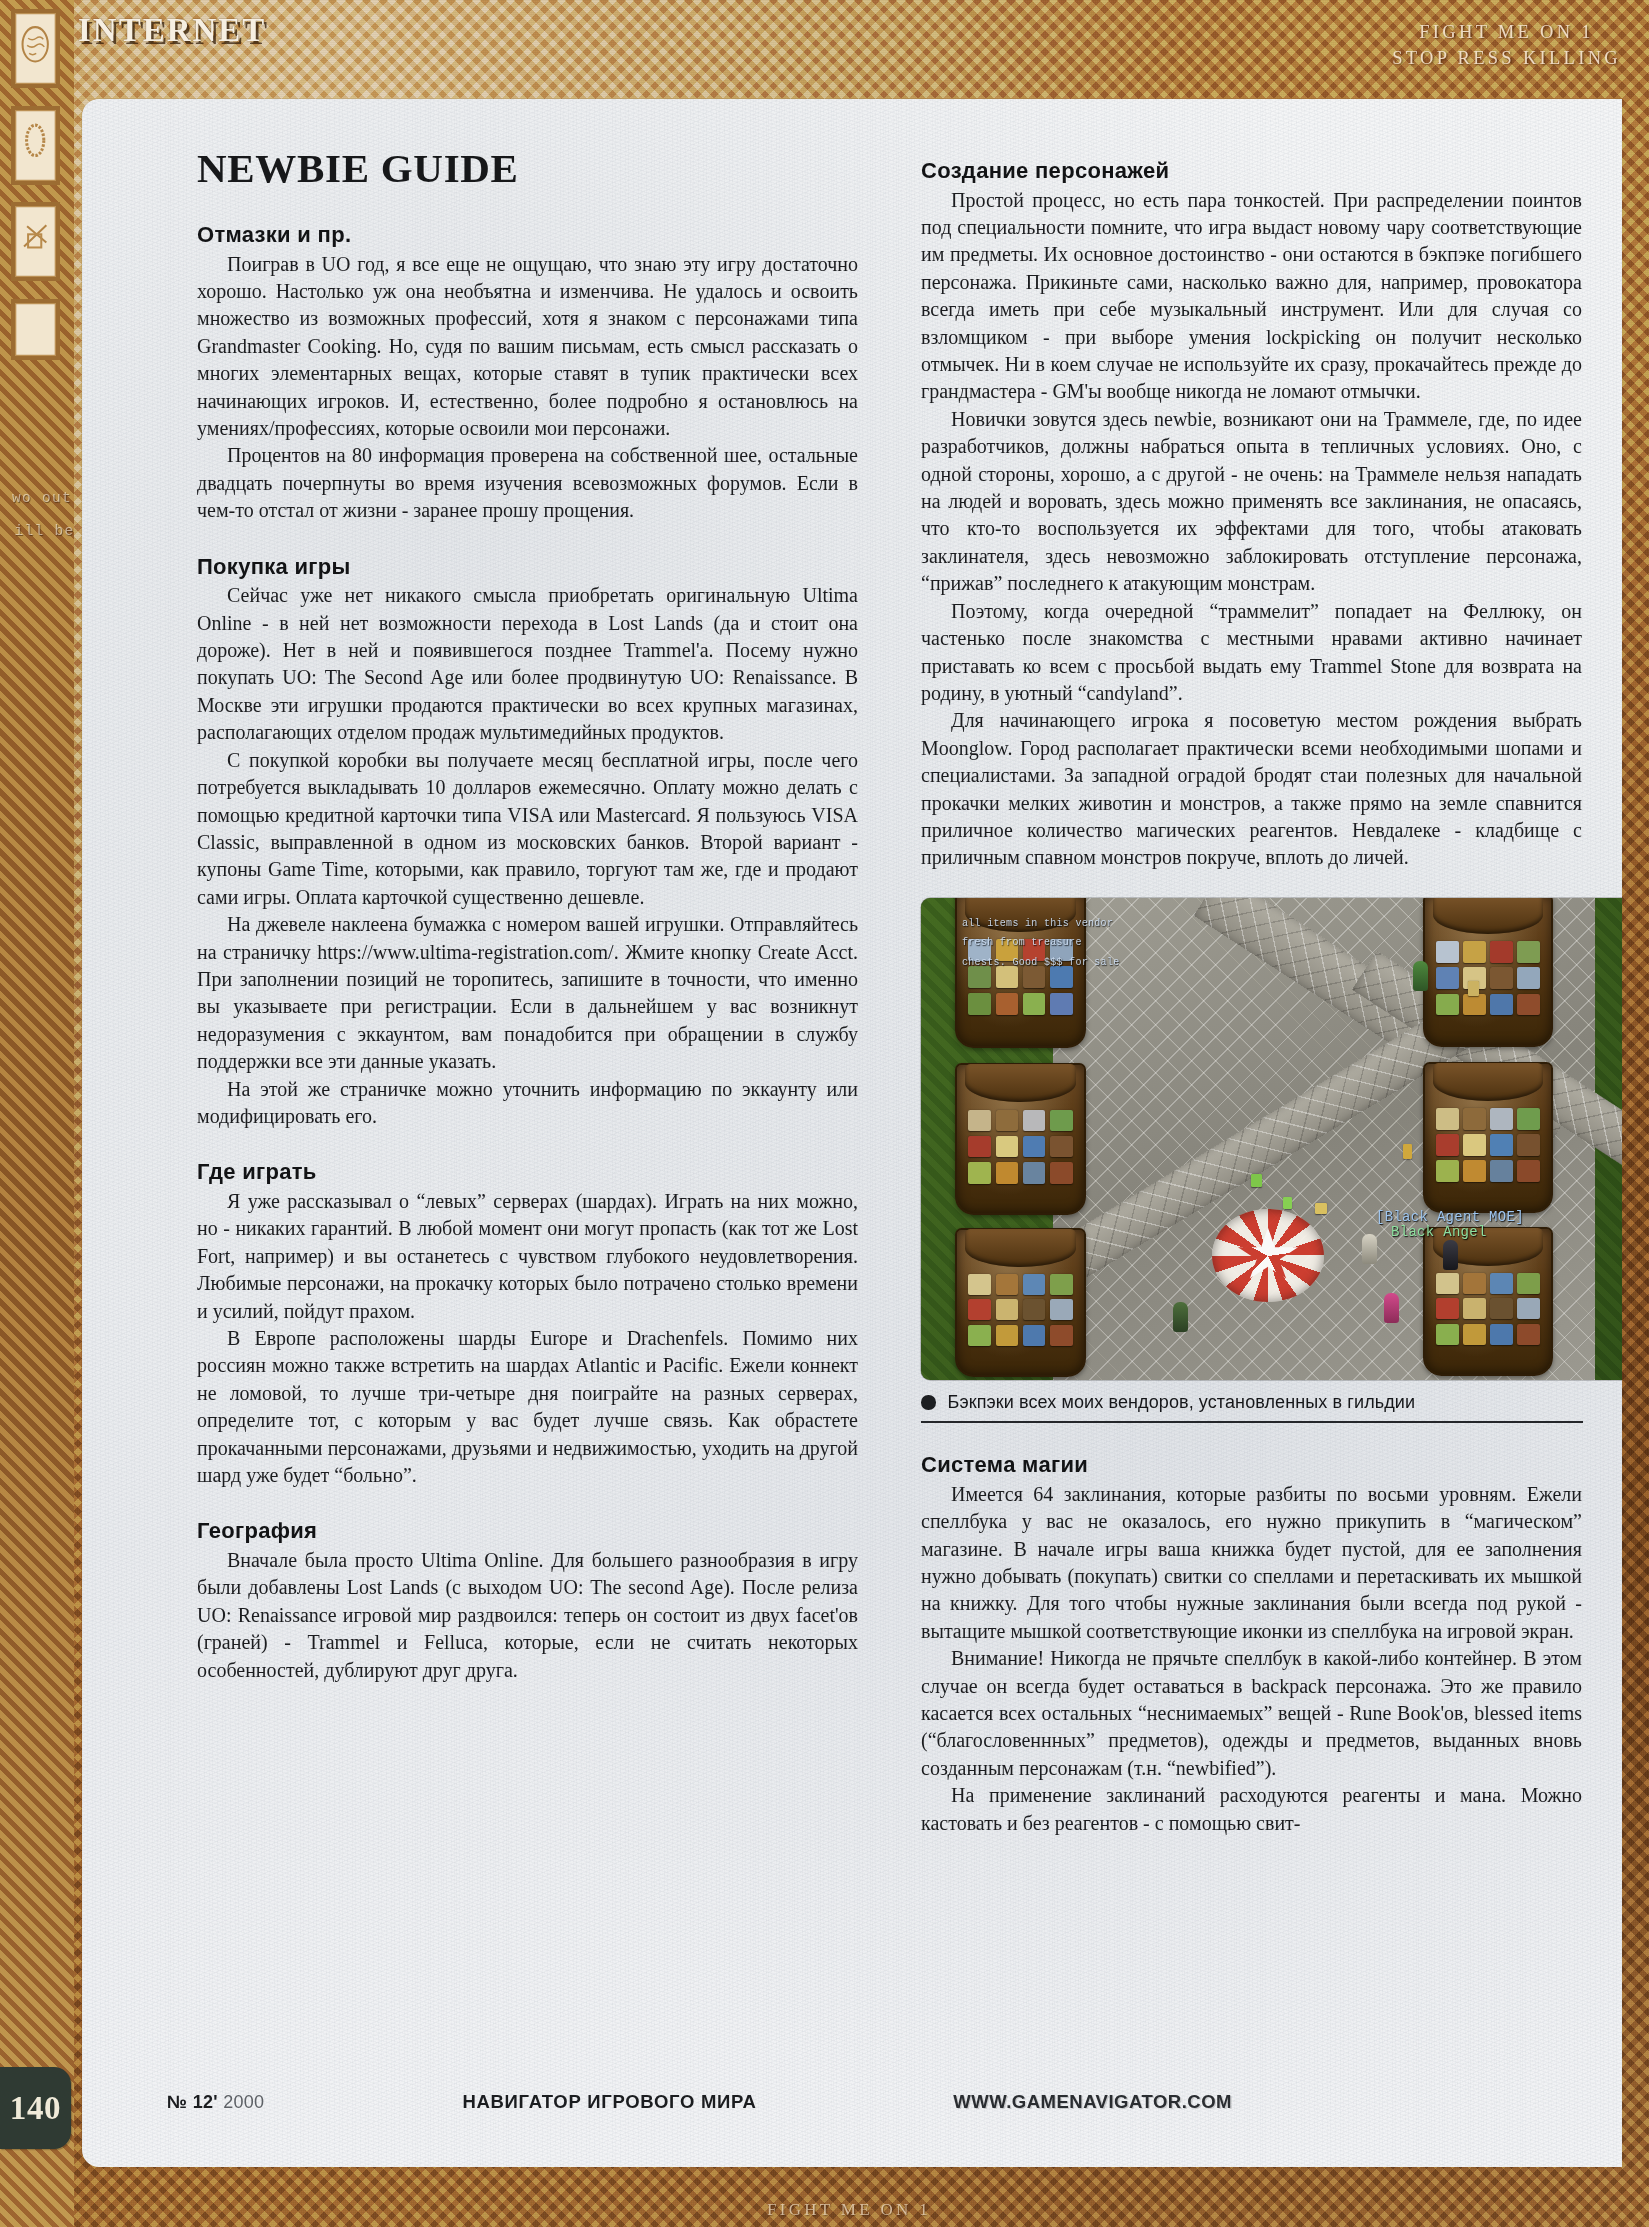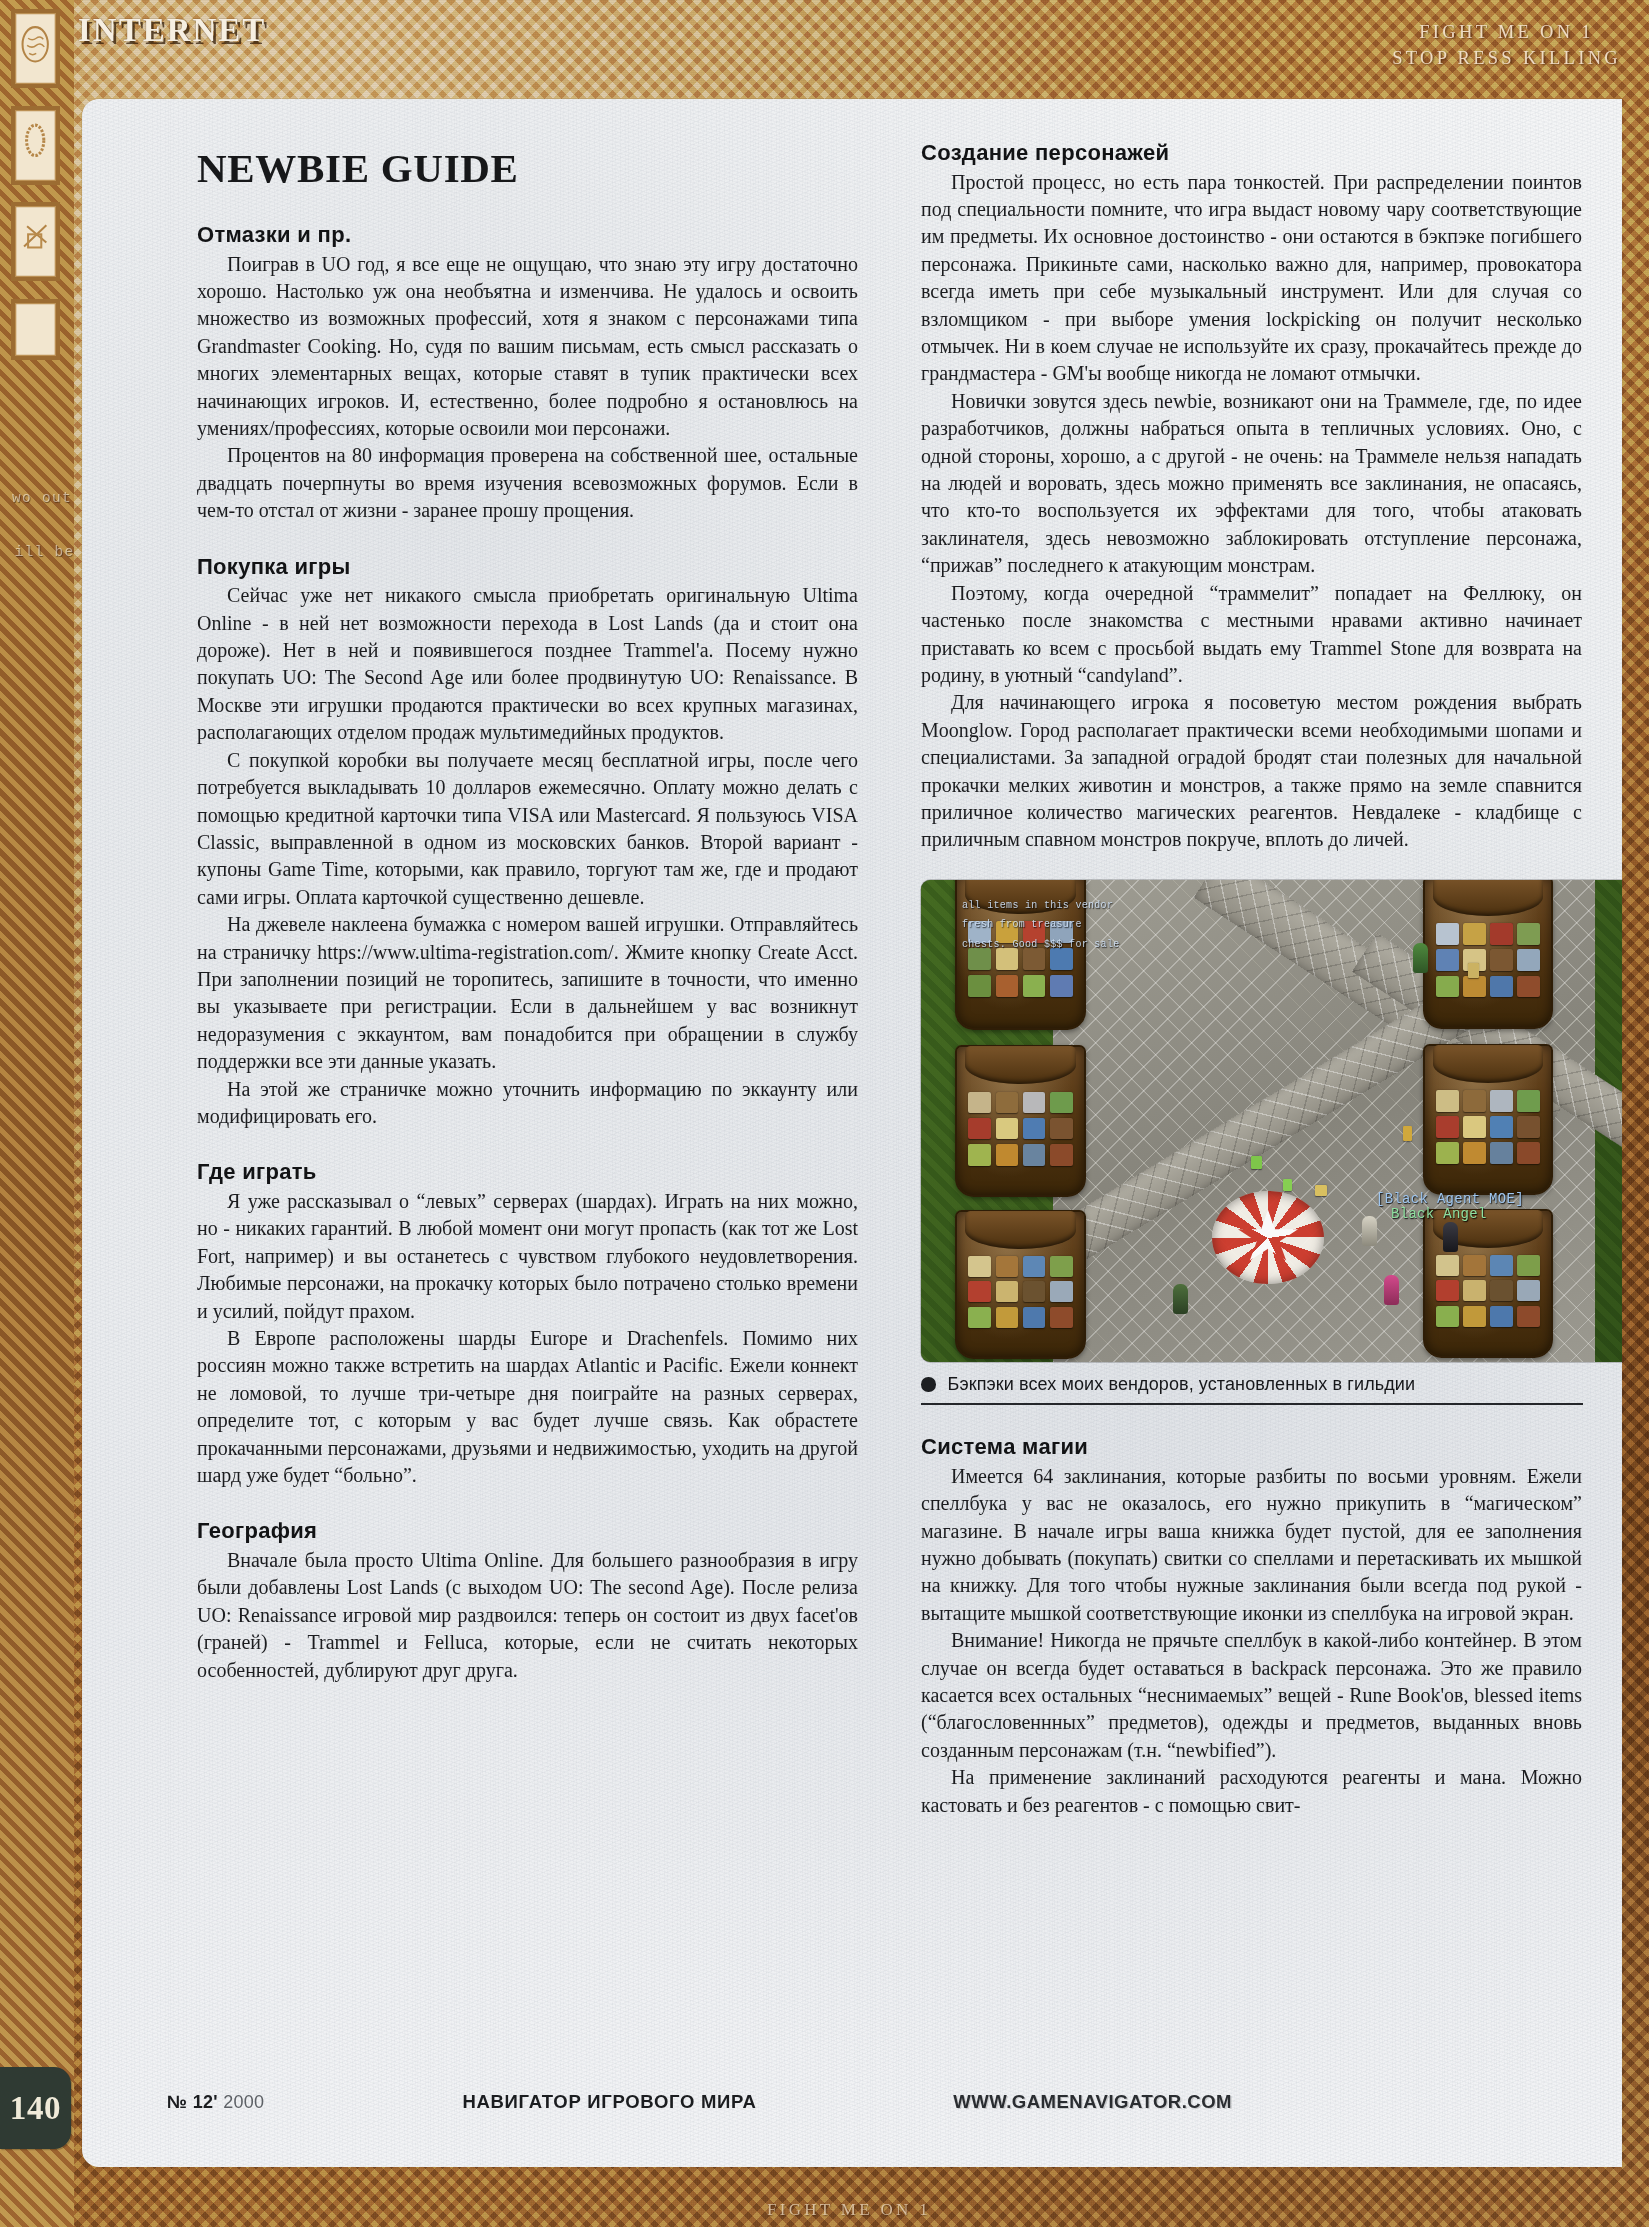--- a/index.html
+++ b/index.html
@@ -155,21 +155,21 @@
     line-height:27.4px;
     color:#1b1c1f;
     text-align:justify;
     text-indent:30px;
     hyphens:none;
   }
   p.body + p.body { margin-top:0; }
 
   
   #col-right { padding-top:0; }
-  #col-right .rc-top { padding-top:41px; }
+  #col-right .rc-top { padding-top:59px; }
 
   
   figure.shot {
     margin:26.4px 0 0 0; padding:0;
     width:662px;
   }
   .shot-frame {
     width:718px; height:482px;
     border-radius:9.3px;
     overflow:hidden;
@@ -332,21 +332,21 @@
   <div class="strip-cell c3">
     <svg class="strip-glyph" viewBox="0 0 60 100">
       <path d="M8 70 L52 28 M52 62 L14 30" stroke="#a9742f" stroke-width="4" fill="none"></path>
       <rect x="16" y="46" width="26" height="26" fill="none" stroke="#b07c36" stroke-width="4"></rect>
     </svg>
   </div>
   <div class="strip-cell c4"></div>
 </div>
 
 <div class="ghost-text" style="left:12px; top:490px;">wo out he</div>
-<div class="ghost-text" style="left:14.5px; top:544px;">ill be</div>
+<div class="ghost-text" style="left:14.5px; top:523px;">ill be</div>
 
 <div id="rubric">INTERNET</div>
 
 <div id="uo-watermark">
   <div>FIGHT ME ON 1</div>
   <div>STOP RESS KILLING</div>
 </div>
 <div id="uo-watermark-bottom">FIGHT ME ON 1</div>
 
 <div id="sheet">

